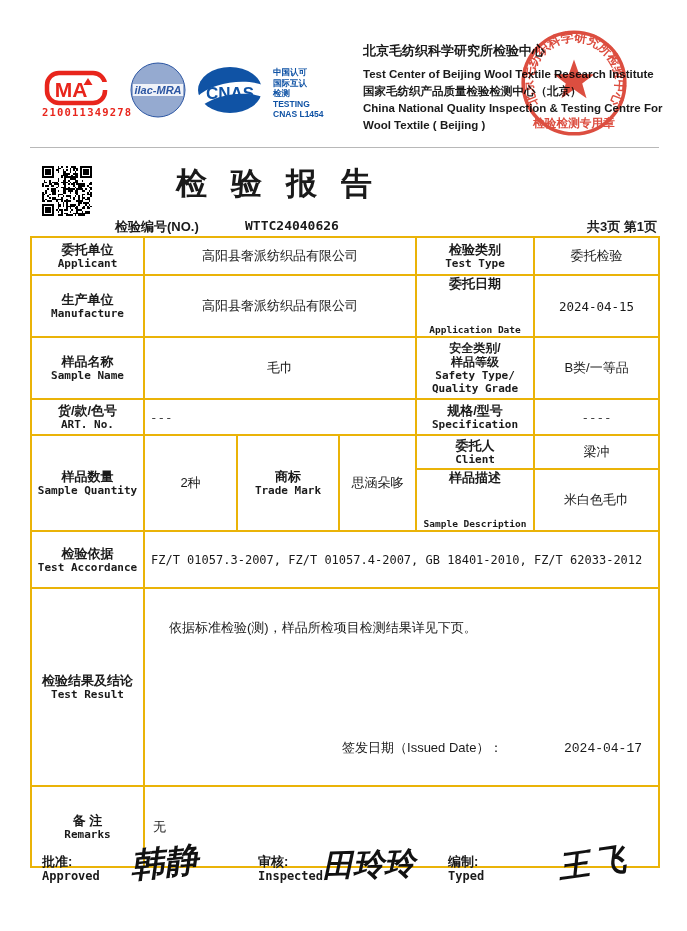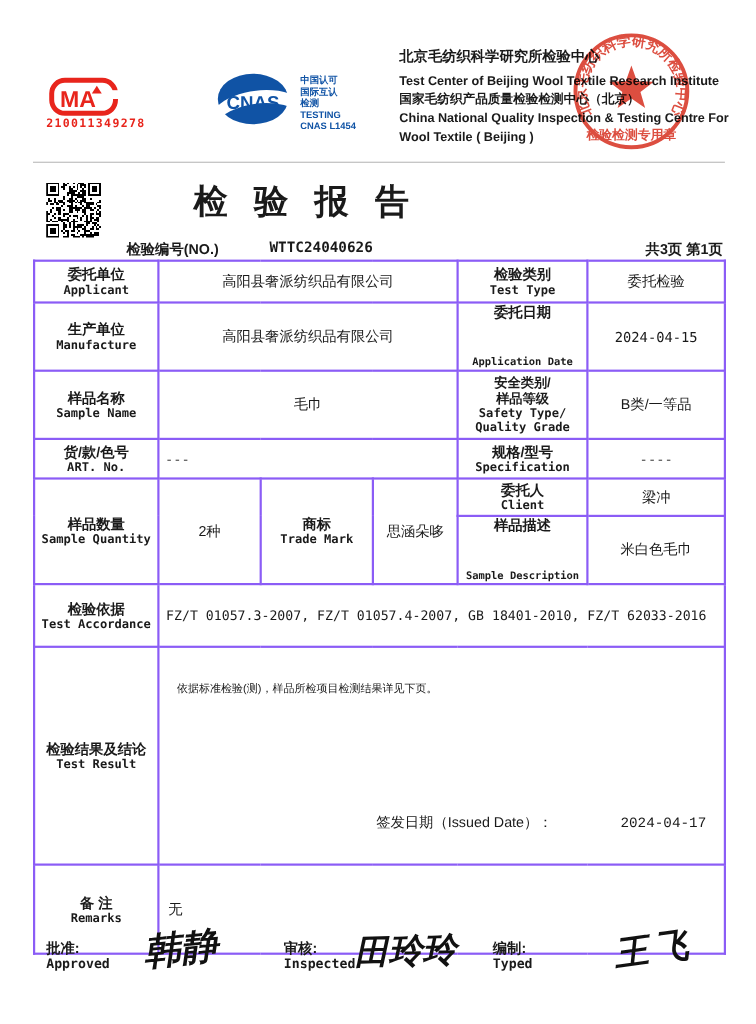--- a/index.html
+++ b/index.html
@@ -32,37 +32,37 @@
             letter-spacing:24px;white-space:nowrap;}
   .title-en{position:absolute;left:404px;top:175px;font-size:17.5px;font-weight:bold;
             font-family:"DejaVu Sans Mono",monospace;word-spacing:6px;white-space:nowrap;}
   .repno-label{position:absolute;left:115px;top:218px;font-size:13px;font-weight:bold;}
   .repno-value{position:absolute;left:245px;top:218px;font:bold 13px "DejaVu Sans Mono",monospace;}
   .pagination{position:absolute;right:30px;top:218px;font-size:13px;font-weight:bold;margin-left:36px;}
 
   
   table.report{position:absolute;left:30px;top:236px;width:628px;border-collapse:collapse;
                table-layout:fixed;}
-  table.report td{border:2px solid #8b5cf6;padding:0;text-align:center;vertical-align:middle;
+  table.report td{border:2px solid #eab308;padding:0;text-align:center;vertical-align:middle;
                   overflow:hidden;}
   .r38{height:38px}.r40{height:36px}.r62{height:62px}.r34{height:34px}
   .r80{height:57px}.r198{height:198px}.r81{height:81px}
   .lbl .cn{display:block;font-size:13px;font-weight:bold;line-height:15px;}
   .lbl .en{display:block;font:bold 11px "DejaVu Sans Mono",monospace;line-height:13px;}
   .lbl .en.small{font-size:9.5px;margin-top:32px;}
   .lbl .cn.small{font-size:12px;line-height:14px;}
   .val{font-size:13px;}
   .val-mono{font-family:"DejaVu Sans Mono",monospace;font-size:12.5px;}
   .left-cell{text-align:left !important;padding-left:5px !important;}
   .dash{color:#444;}
   .acc-val{text-align:left !important;padding-left:6px !important;
            font:12px "DejaVu Sans Mono",monospace;}
   .result-cell{vertical-align:top !important;}
   .result-box{position:relative;height:194px;}
-  .result-text{position:absolute;left:16px;top:30px;font-size:10px;text-align:left;}
+  .result-text{position:absolute;left:24px;top:30px;font-size:13px;text-align:left;}
   .issued-line{position:absolute;right:16px;bottom:26px;font-size:13px;white-space:nowrap;}
   .issued-line .date{font-family:Liberation Mono, monospace;margin-left:58px;}
   .remark-val{text-align:left !important;padding-left:8px !important;font-size:13px;}
 
   
   .signoff{position:absolute;left:30px;top:848px;width:628px;height:70px;}
   .so-label{position:absolute;font-size:13px;font-weight:bold;line-height:15px;}
   .so-label .en{font:bold 12px "DejaVu Sans Mono",monospace;}
   .sig{position:absolute;font-style:italic;font-weight:bold;color:#111;white-space:nowrap;
        font-family:"DejaVu Sans",sans-serif;}
@@ -78,20 +78,33 @@
   <div class="cma">
     <svg width="66" height="36" viewBox="0 0 66 36">
       <rect x="3" y="3" width="58" height="30" rx="12" fill="none" stroke="#e8251c" stroke-width="4.5"></rect>
       <rect x="56" y="12" width="10" height="8" fill="#fff"></rect>
       <text x="27" y="27" text-anchor="middle" font-size="21" font-weight="bold" fill="#e8251c" font-family="Liberation Sans,sans-serif">MA</text>
       <path d="M44 8 L48.5 15 L39.5 15 Z" fill="#e8251c"></path>
     </svg>
   </div>
   <div class="cma-num">210011349278</div>
 
+  <div class="ilac">
+    <svg width="58" height="60" viewBox="0 0 58 60">
+      <defs>
+        <pattern id="hatch" width="4" height="4" patternUnits="userSpaceOnUse">
+          <rect width="4" height="4" fill="#fff"></rect>
+          <path d="M0 1 H4 M0 3 H4" stroke="#2b55a2" stroke-width="1"></path>
+        </pattern>
+      </defs>
+      <circle cx="29" cy="30" r="27" fill="url(#hatch)" stroke="#2b55a2" stroke-width="1"></circle>
+      <rect x="4" y="24" width="50" height="12" fill="#fff" opacity="0.85"></rect>
+      <text x="29" y="34" text-anchor="middle" font-size="11" font-weight="bold" font-style="italic" fill="#2b55a2" font-family="Liberation Sans,sans-serif">ilac-MRA</text>
+    </svg>
+  </div>
 
   <div class="cnas">
     <svg width="66" height="48" viewBox="0 0 66 48">
       <ellipse cx="33" cy="24" rx="32" ry="23" fill="#1053a5"></ellipse>
       <path d="M0 31 C 14 17, 46 12, 66 19 L 66 31 C 46 24, 18 28, 0 43 Z" fill="#fff"></path>
       <text x="33" y="33" text-anchor="middle" font-size="17" font-weight="bold" fill="#1053a5" font-family="Liberation Sans,sans-serif">CNAS</text>
     </svg>
   </div>
   <div class="cnas-text">
     <div>中国认可</div>
@@ -536,21 +549,21 @@
         <span class="cn">样品描述</span>
         <span class="en small">Sample Description</span>
       </td>
       <td class="val">米白色毛巾</td>
     </tr>
     <tr class="r80">
       <td class="lbl">
         <span class="cn">检验依据</span>
         <span class="en">Test Accordance</span>
       </td>
-      <td colspan="5" class="acc-val">FZ/T 01057.3-2007, FZ/T 01057.4-2007, GB 18401-2010, FZ/T 62033-2016</td>
+      <td colspan="5" class="acc-val">FZ/T 01057.3-2007, FZ/T 01057.4-2007, GB 18401-2010, FZ/T 62033-2012</td>
     </tr>
     <tr class="r198">
       <td class="lbl">
         <span class="cn">检验结果及结论</span>
         <span class="en">Test Result</span>
       </td>
       <td colspan="5" class="result-cell">
         <div class="result-box">
           <div class="result-text">依据标准检验(测)，样品所检项目检测结果详见下页。</div>
           <div class="issued-line">

